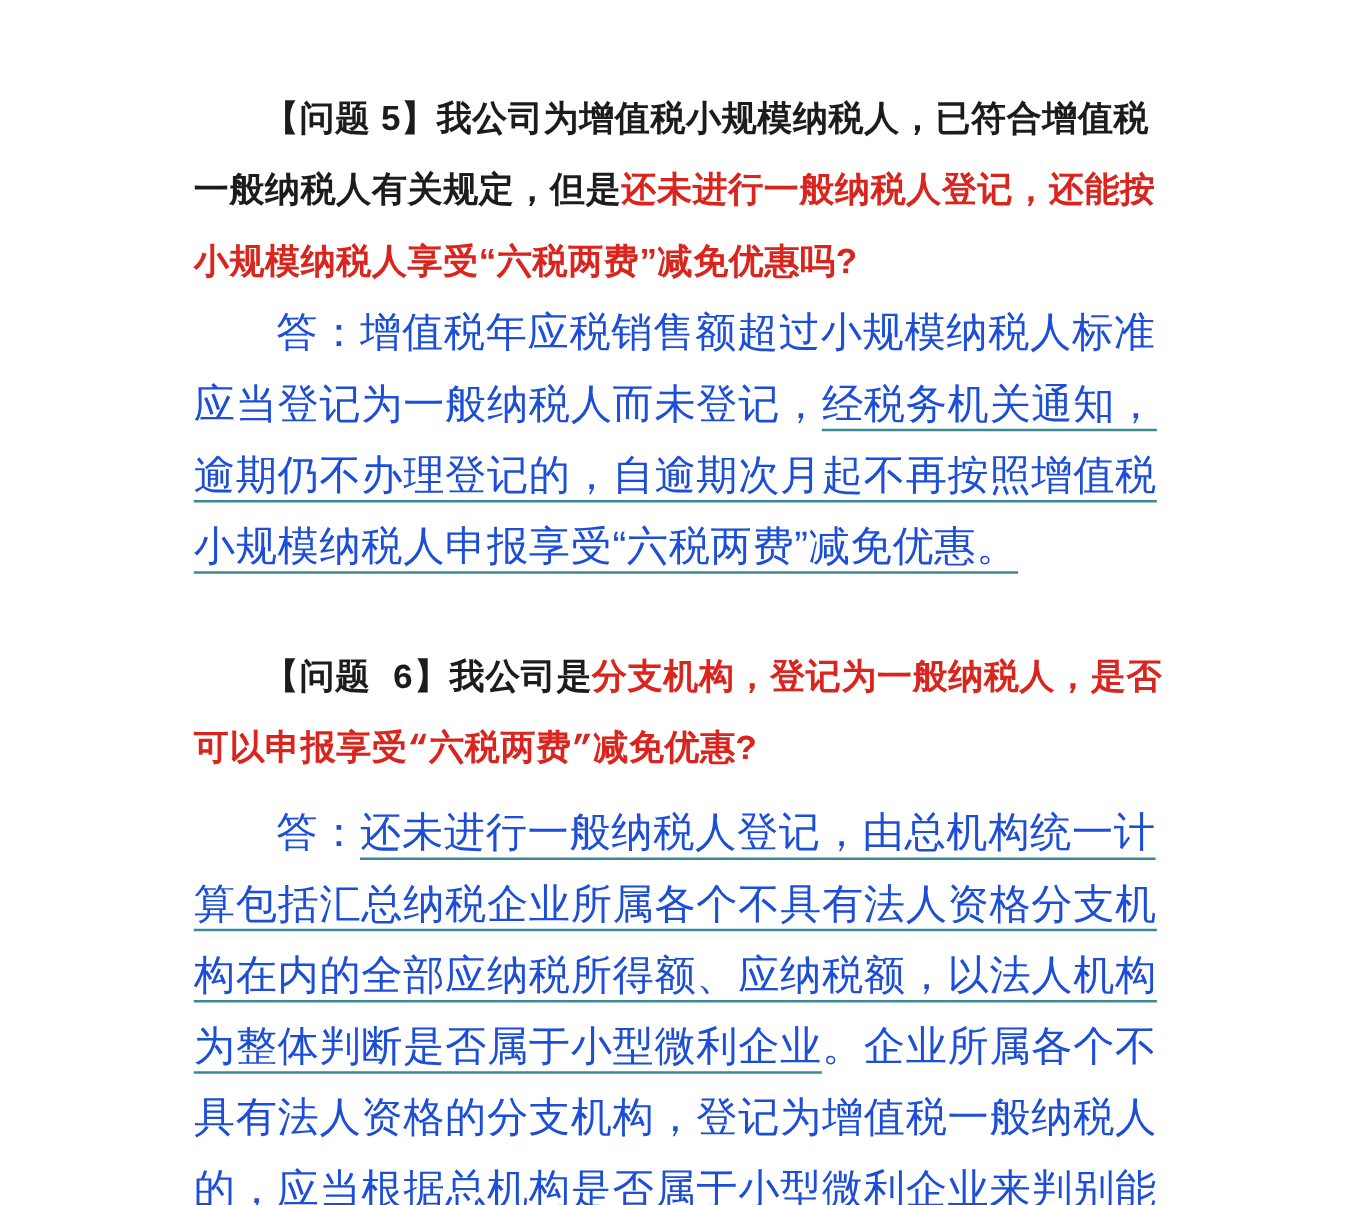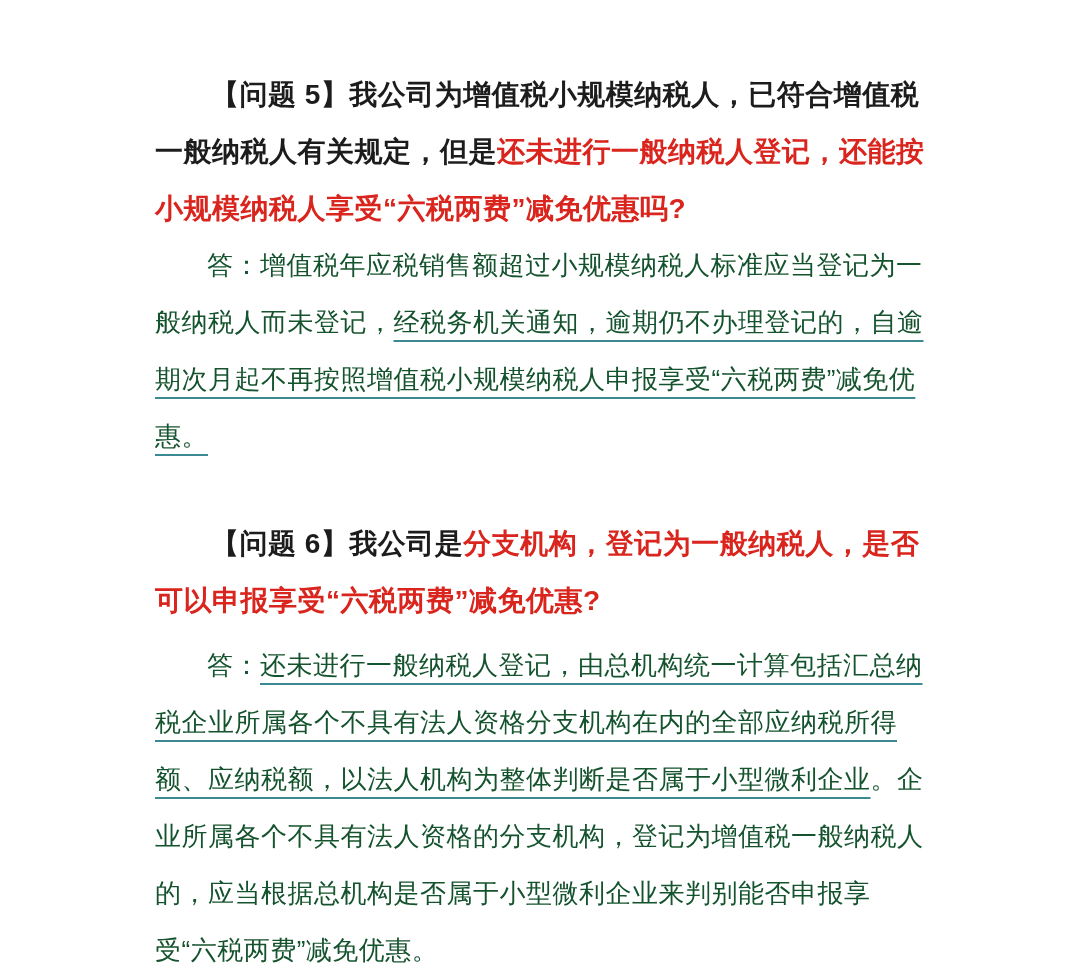--- a/index.html
+++ b/index.html
@@ -15,25 +15,25 @@
     overflow: hidden;
   }
   .page {
     width: 1080px;
     height: 964px;
     background: #ffffff;
     padding: 66px 148px 40px 155px;
   }
   .para {
     margin: 0;
-    font-size: 26px;
+    font-size: 33px;
     line-height: 57px;
     text-indent: 2em;
     text-align: left;
-    color: #14532d;
+    color: #1d4ed8;
     letter-spacing: 0.5px;
   }
   .heading {
     font-weight: 700;
     font-size: 28px;
     color: #1c1c1c;
   }
   .red-run {
     color: #d9251d;
   }
@@ -41,20 +41,21 @@
     color: #1c1c1c;
   }
   .underline-run {
     text-decoration: underline;
     text-decoration-color: #3b8a93;
     text-decoration-thickness: 2px;
     text-underline-offset: 9px;
   }
   .para-q6 {
     margin-top: 50px;
+    font-family: Liberation Mono, monospace;
   }
   .para-a6 {
     margin-top: 8px;
   }
 </style>
 </head>
 <body>
 
 <div class="page">
 

